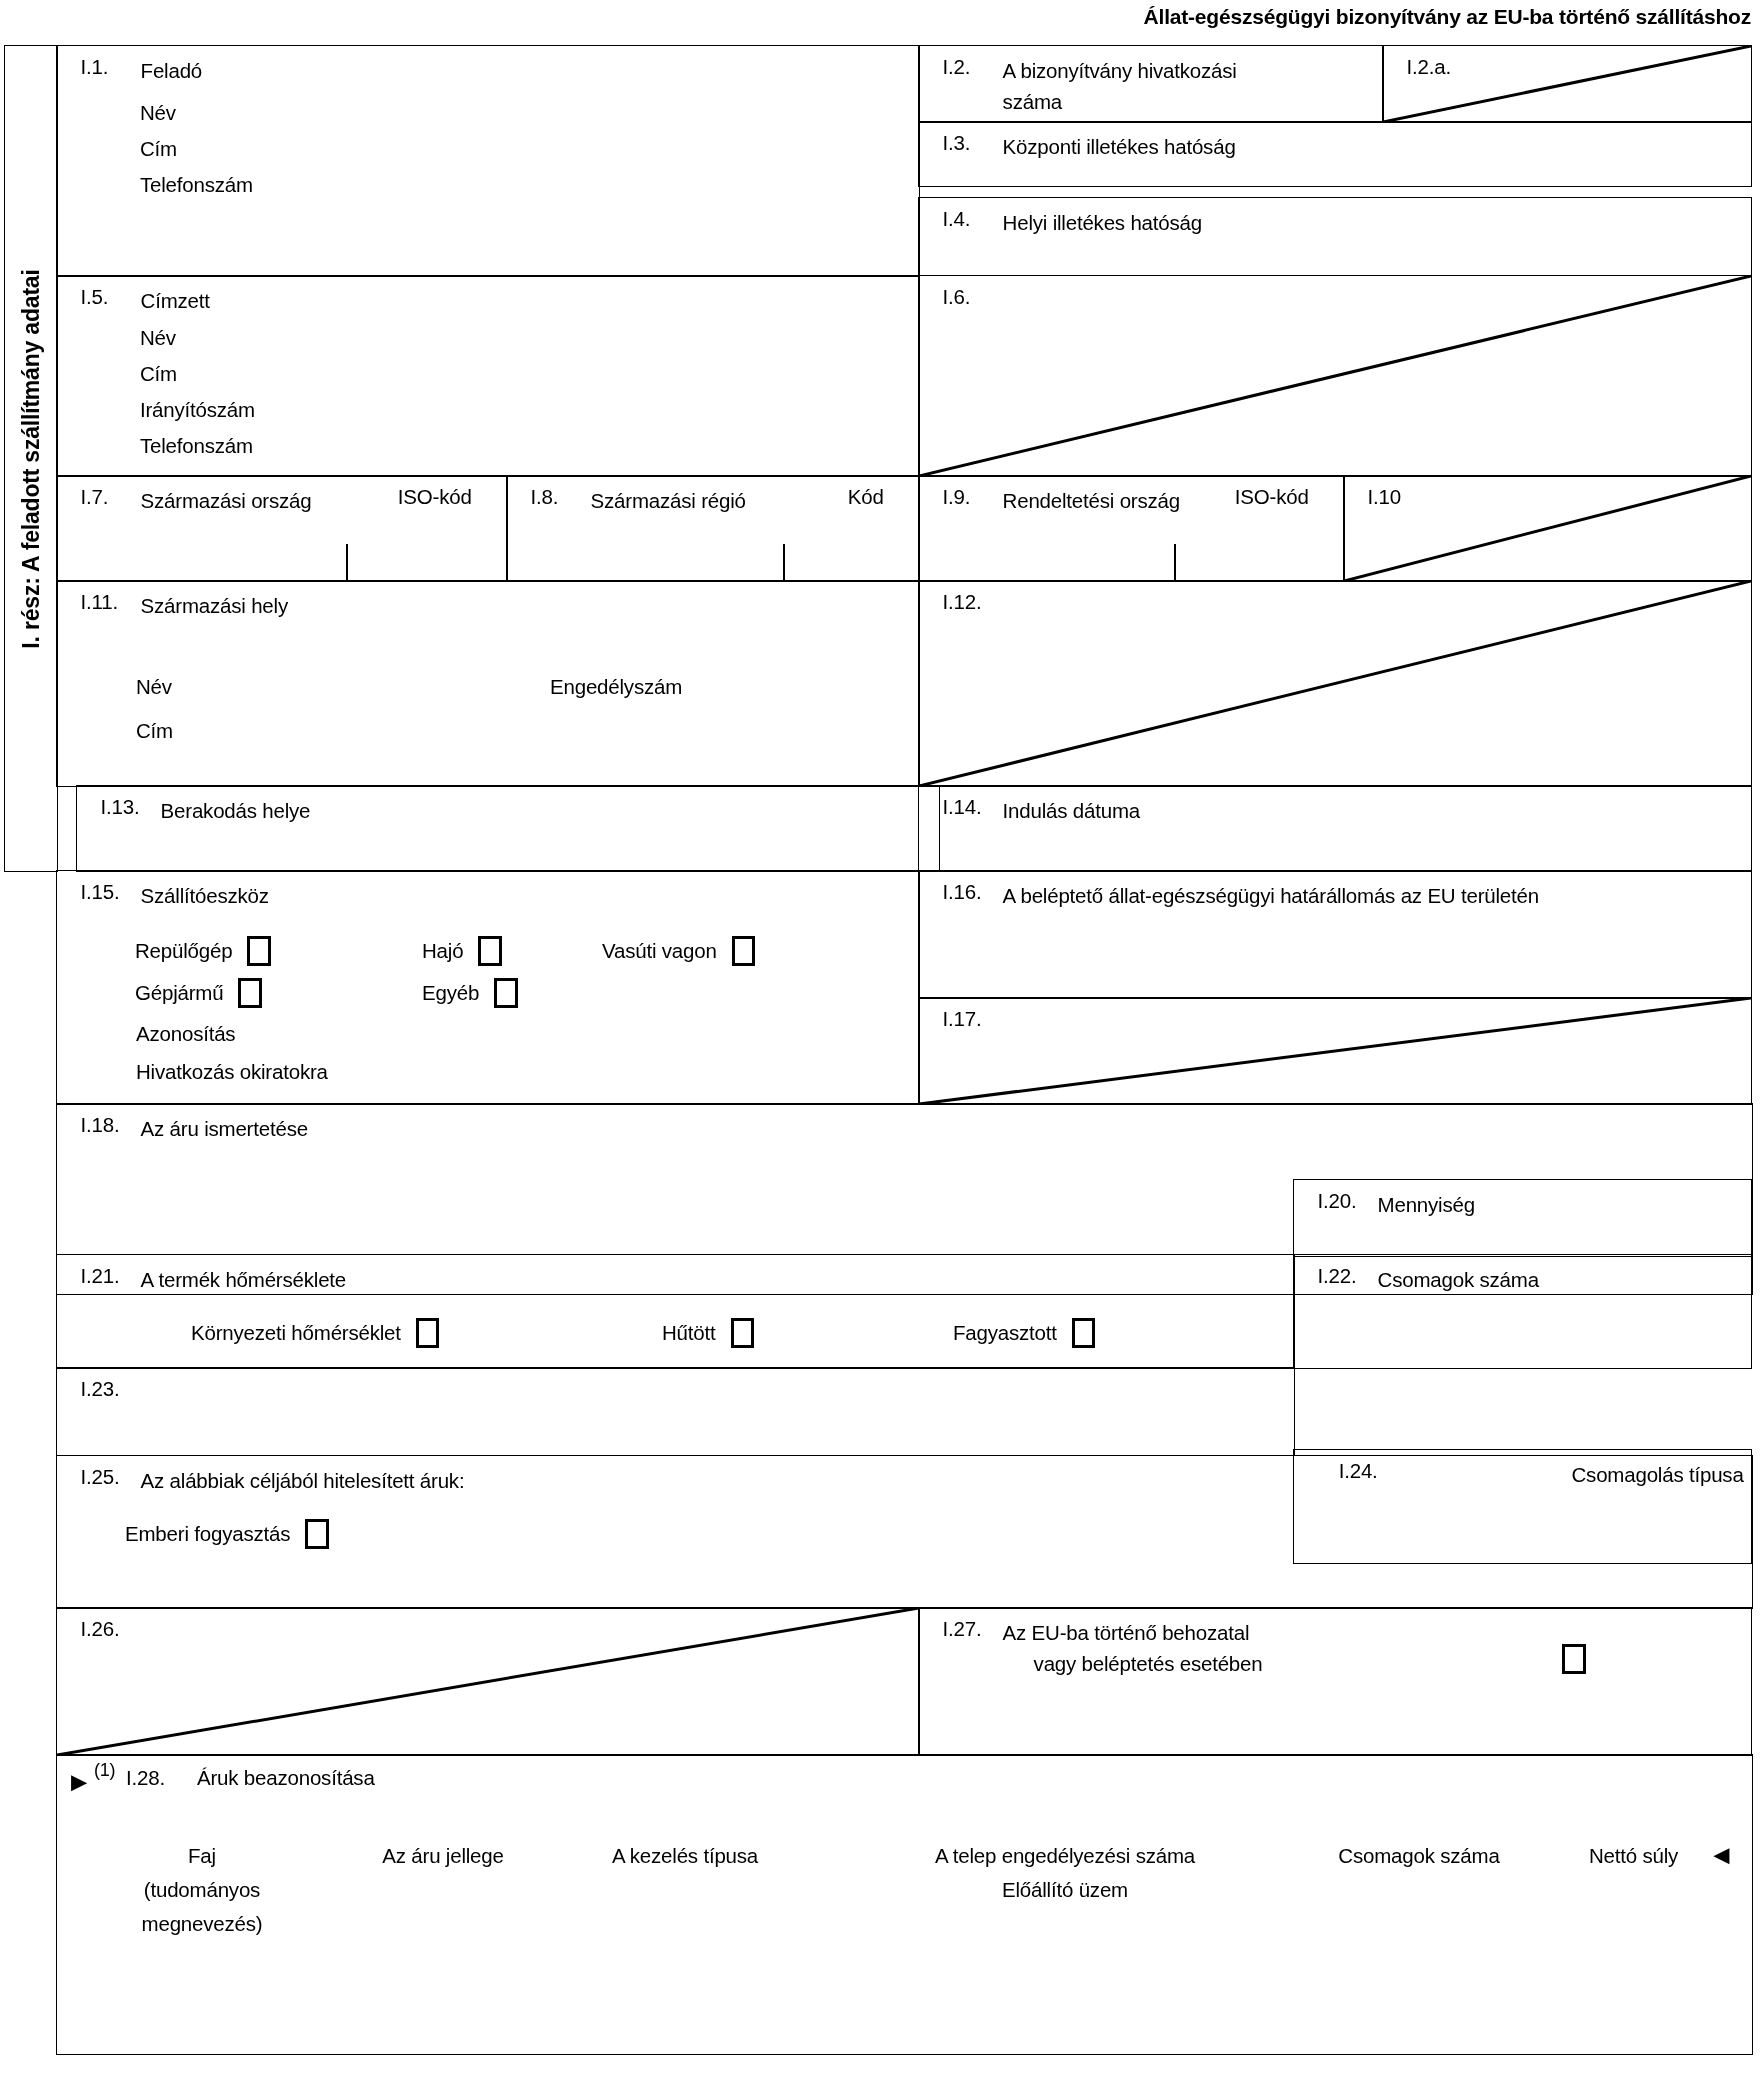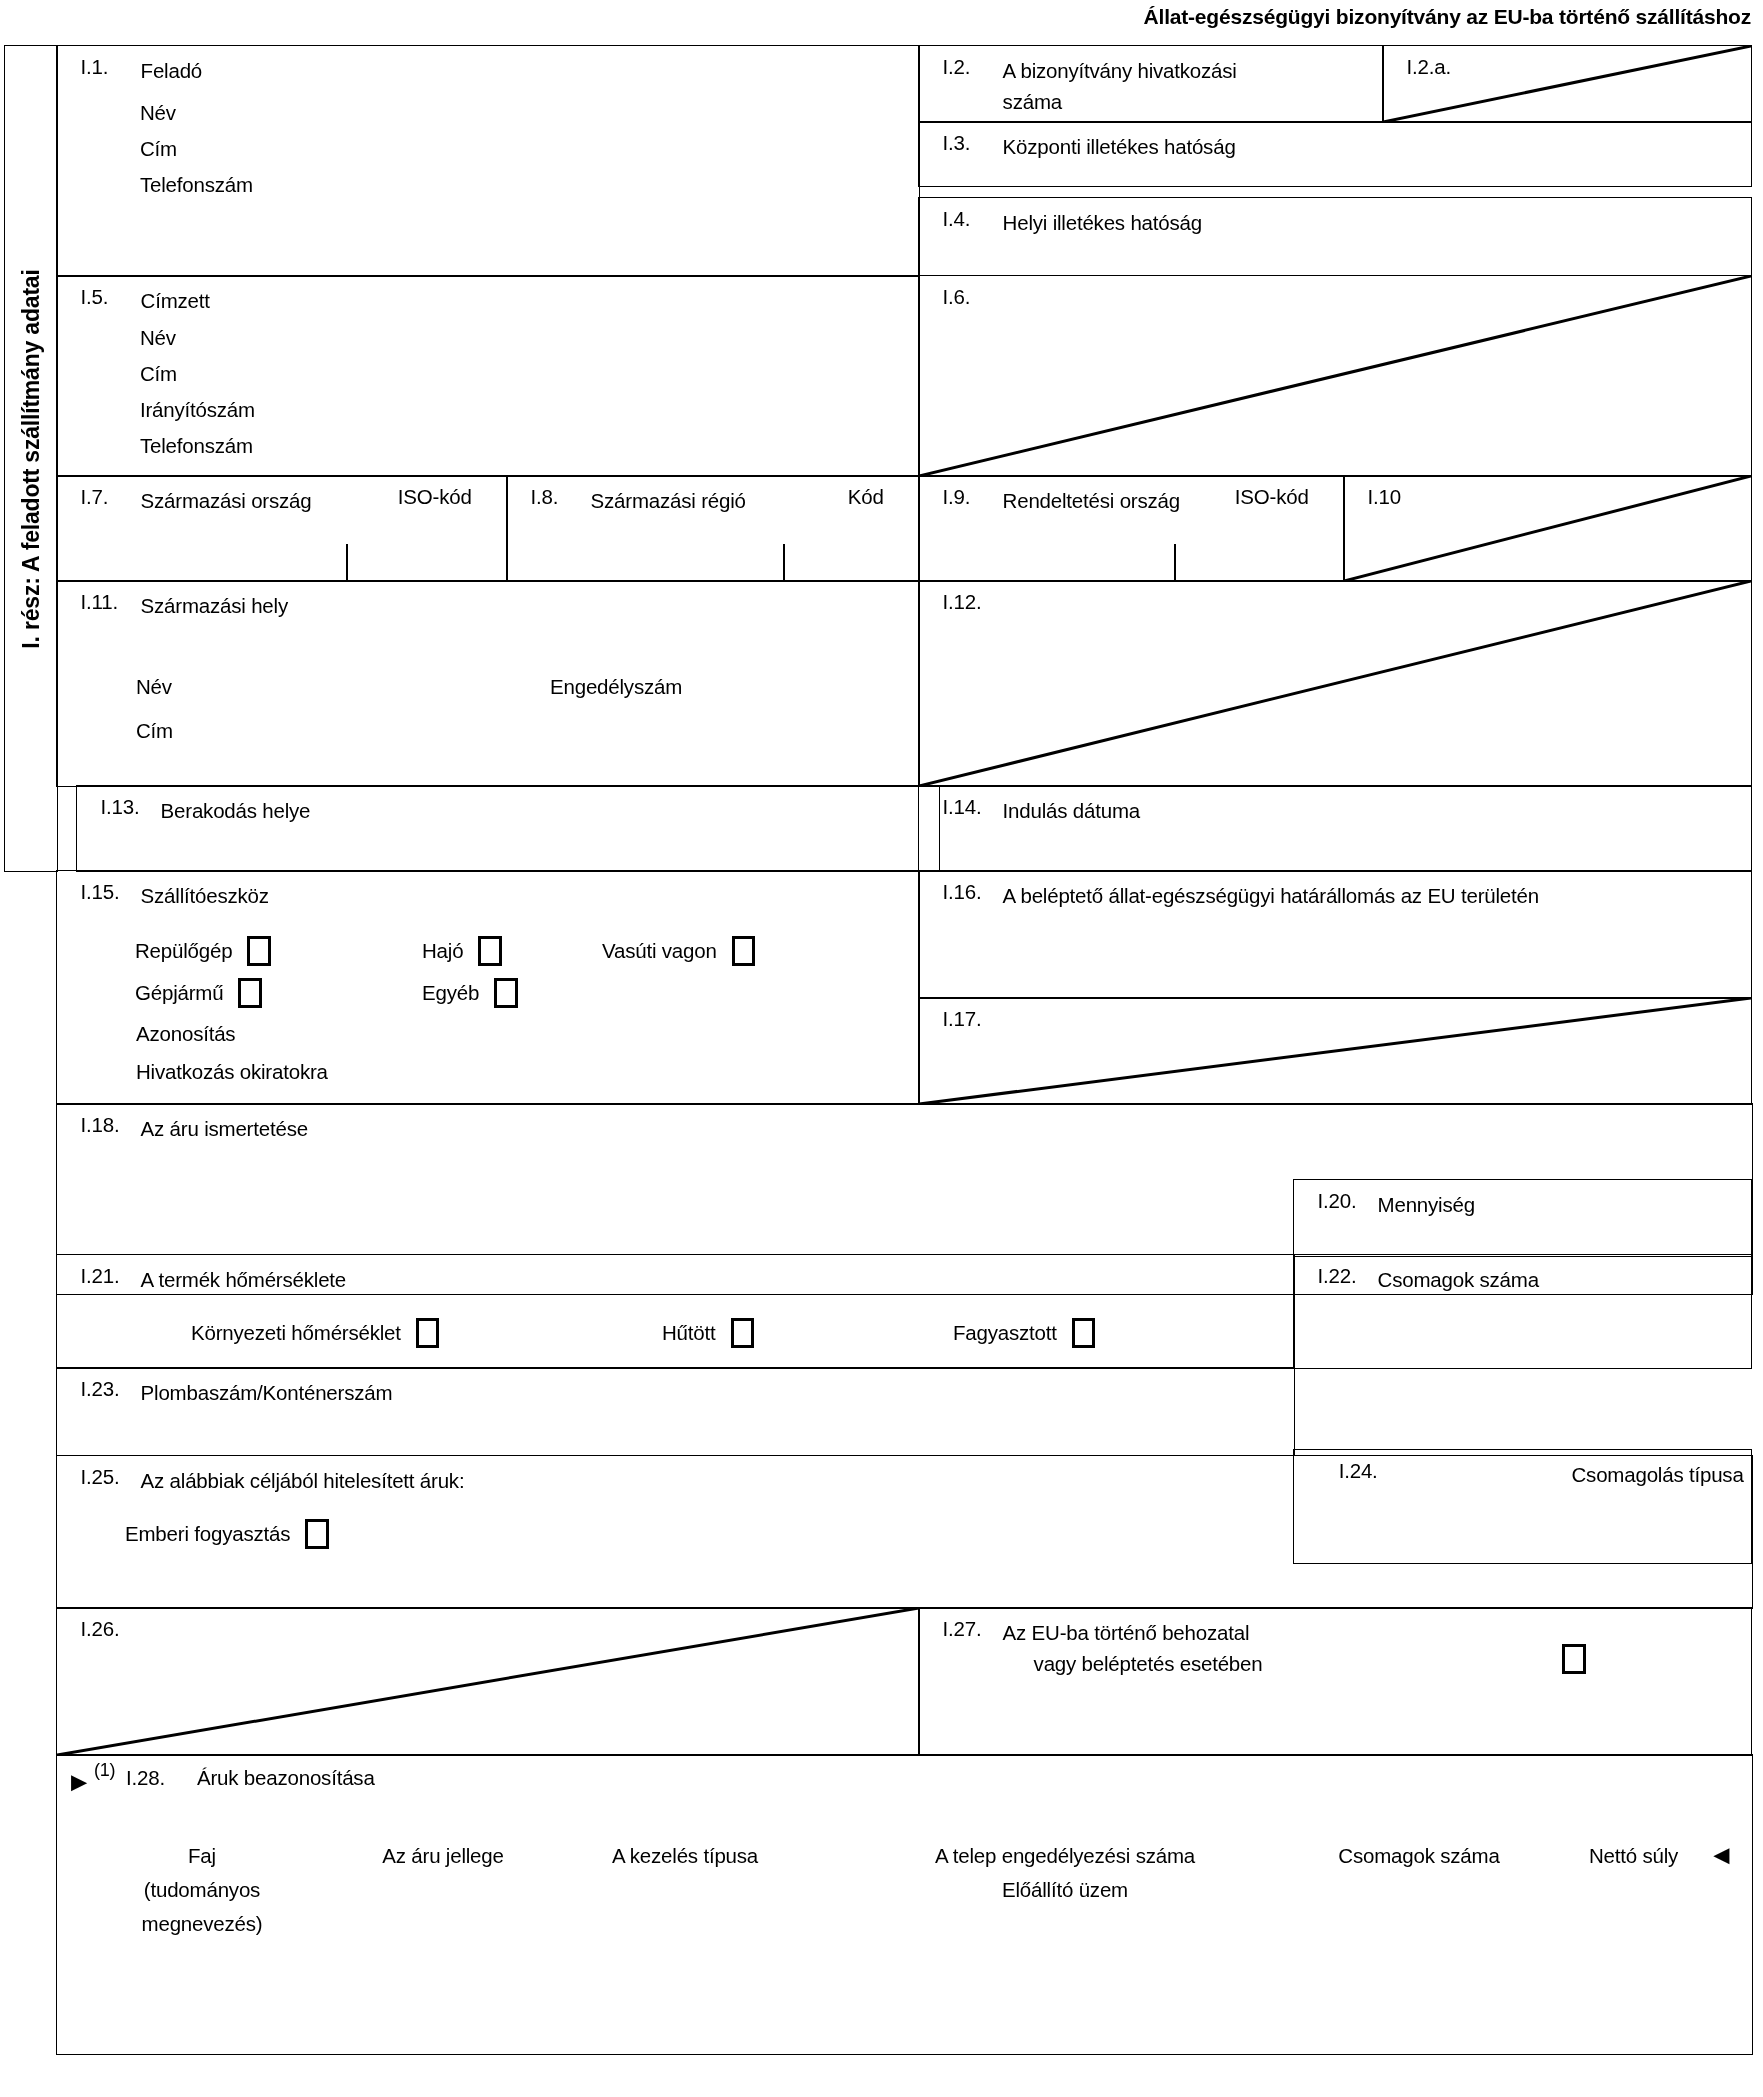--- a/index.html
+++ b/index.html
@@ -252,21 +252,20 @@
   <div class="cell" style="left:1293px;top:1254px;width:459px;height:115px;">
     <div class="fh">
       <span class="num">I.22.</span>
       <span class="lbl">Csomagok száma</span>
     </div>
   </div>
 
   <div class="cell" style="left:56px;top:1367px;width:1239px;height:89px;">
     <div class="fh">
       <span class="num">I.23.</span>
-      <span class="lbl">Plombaszám/Konténerszám</span>
     </div>
   </div>
 
   <div class="cell" style="left:1293px;top:1449px;width:459px;height:115px;text-align:right;">
     <div class="fh">
       <span class="num">I.24.</span>
       <span class="lbl">Csomagolás típusa</span>
     </div>
   </div>
 

